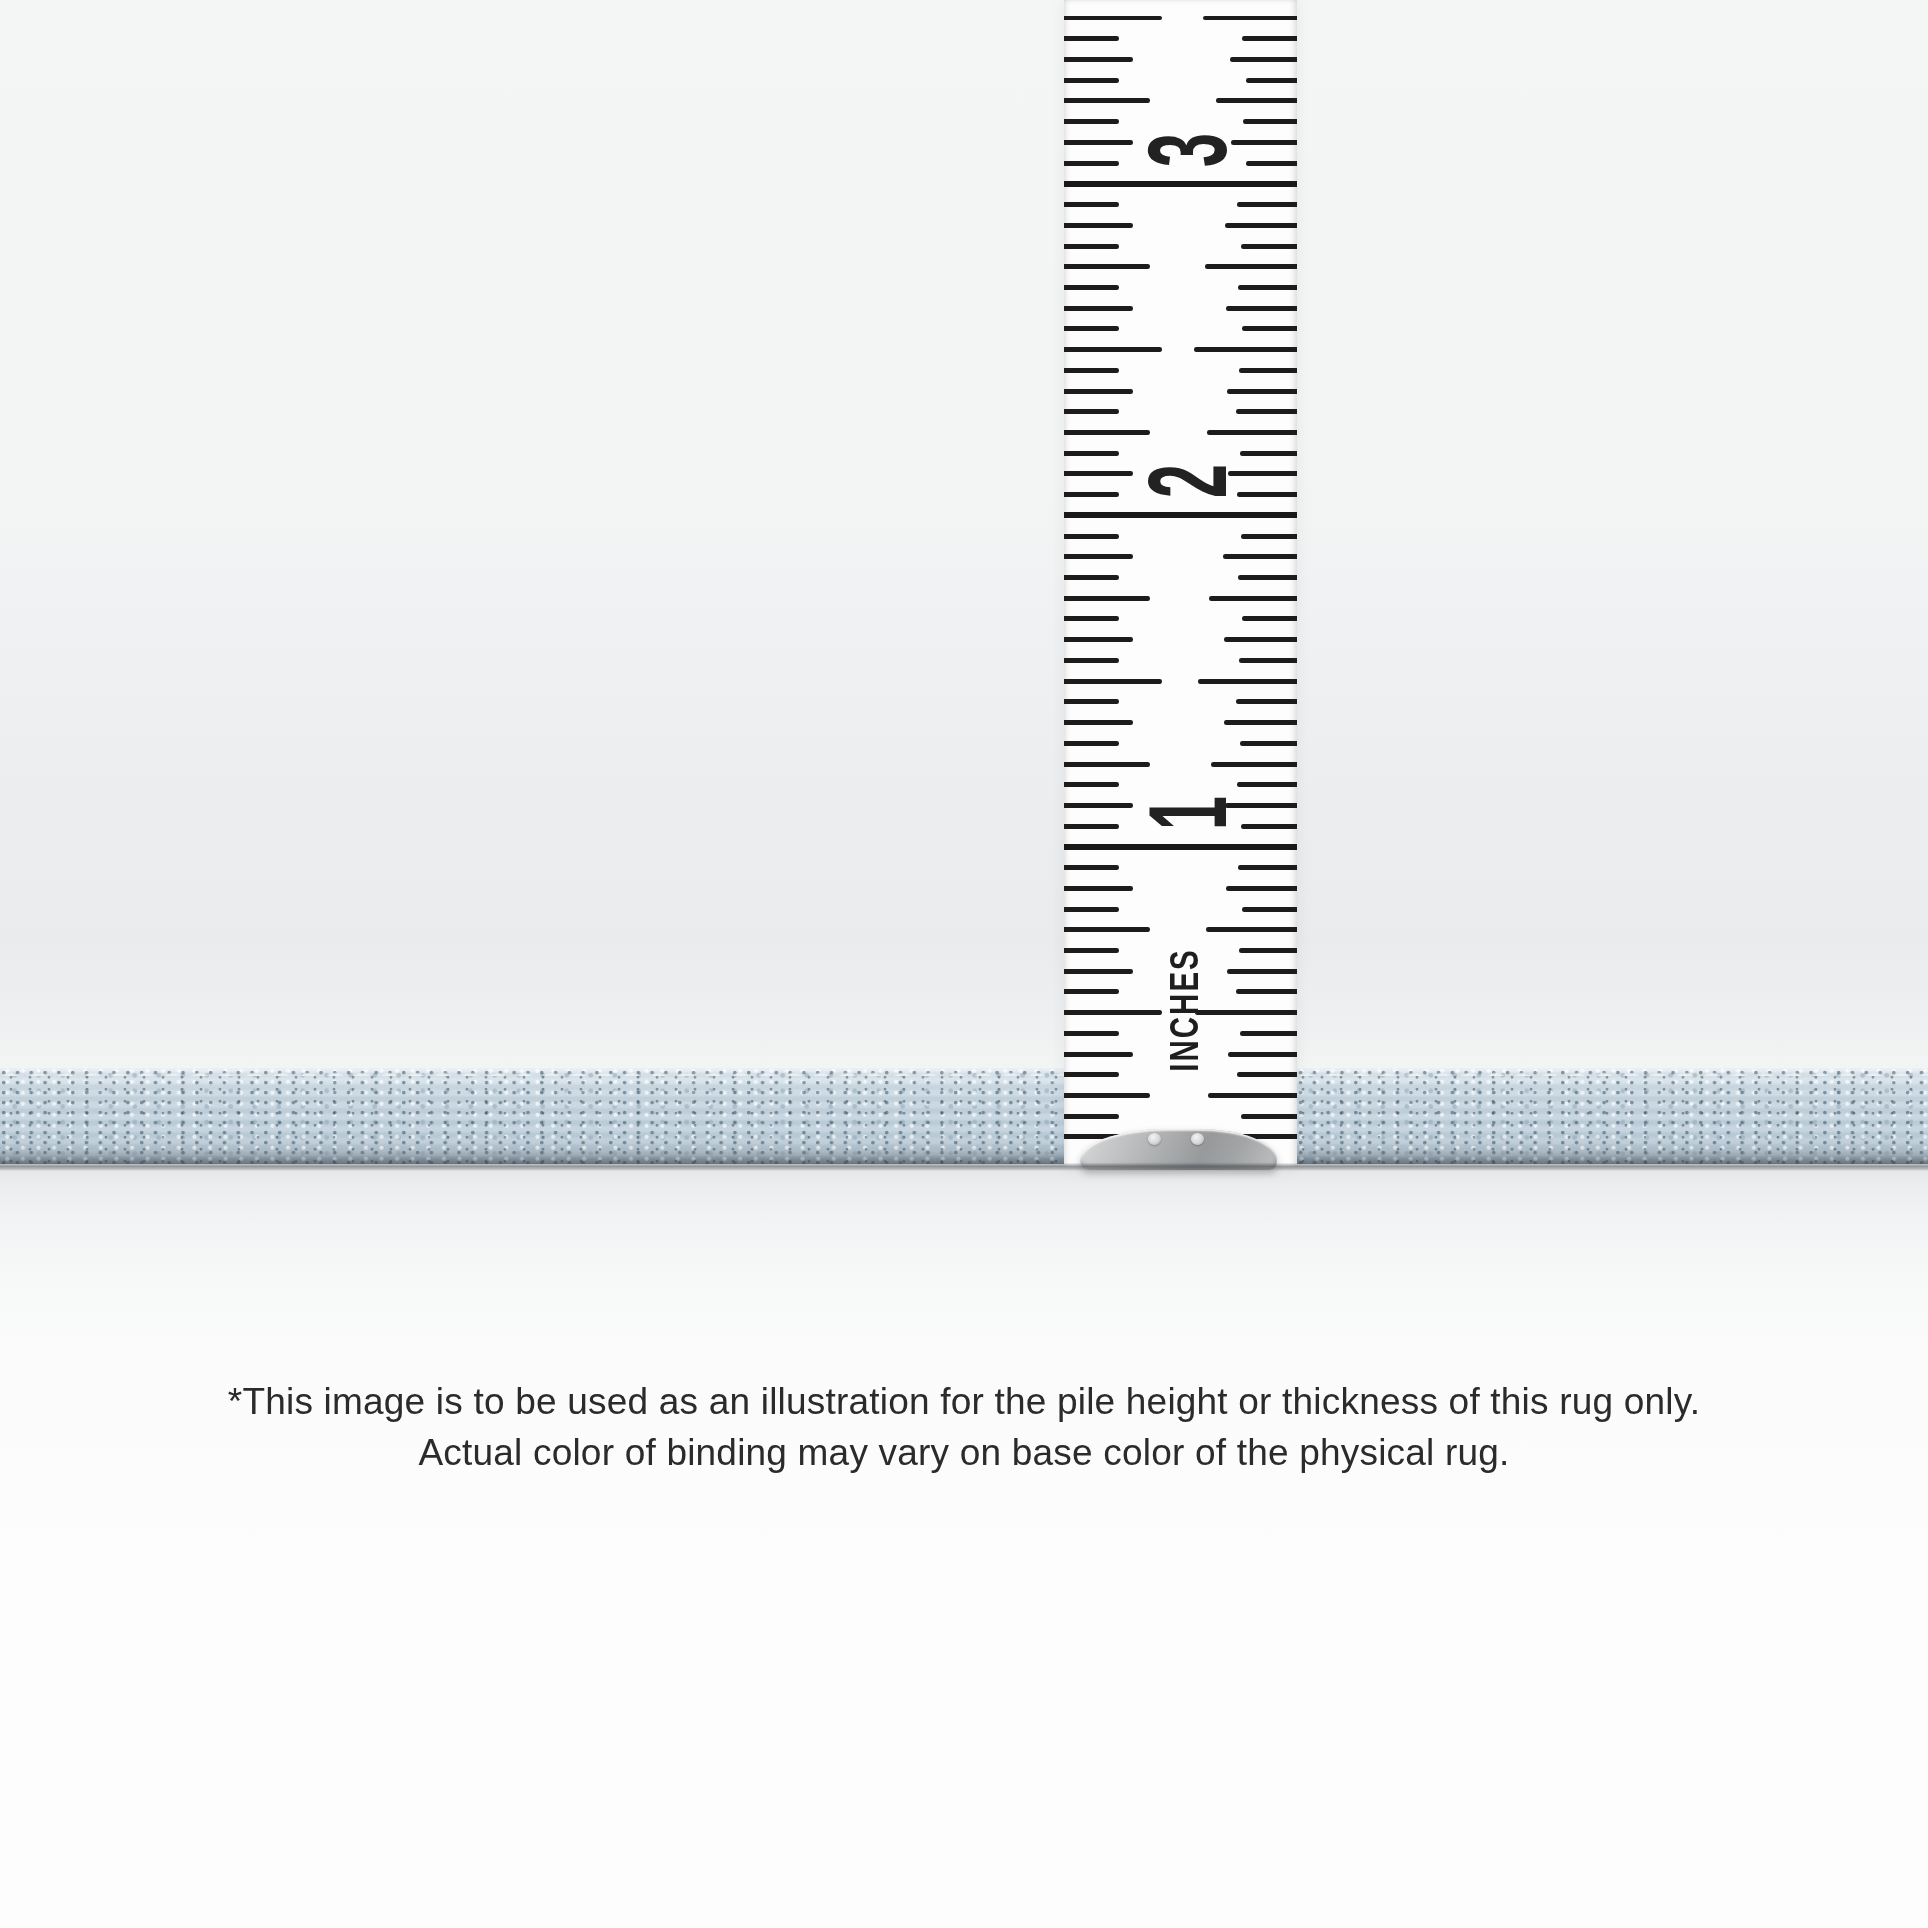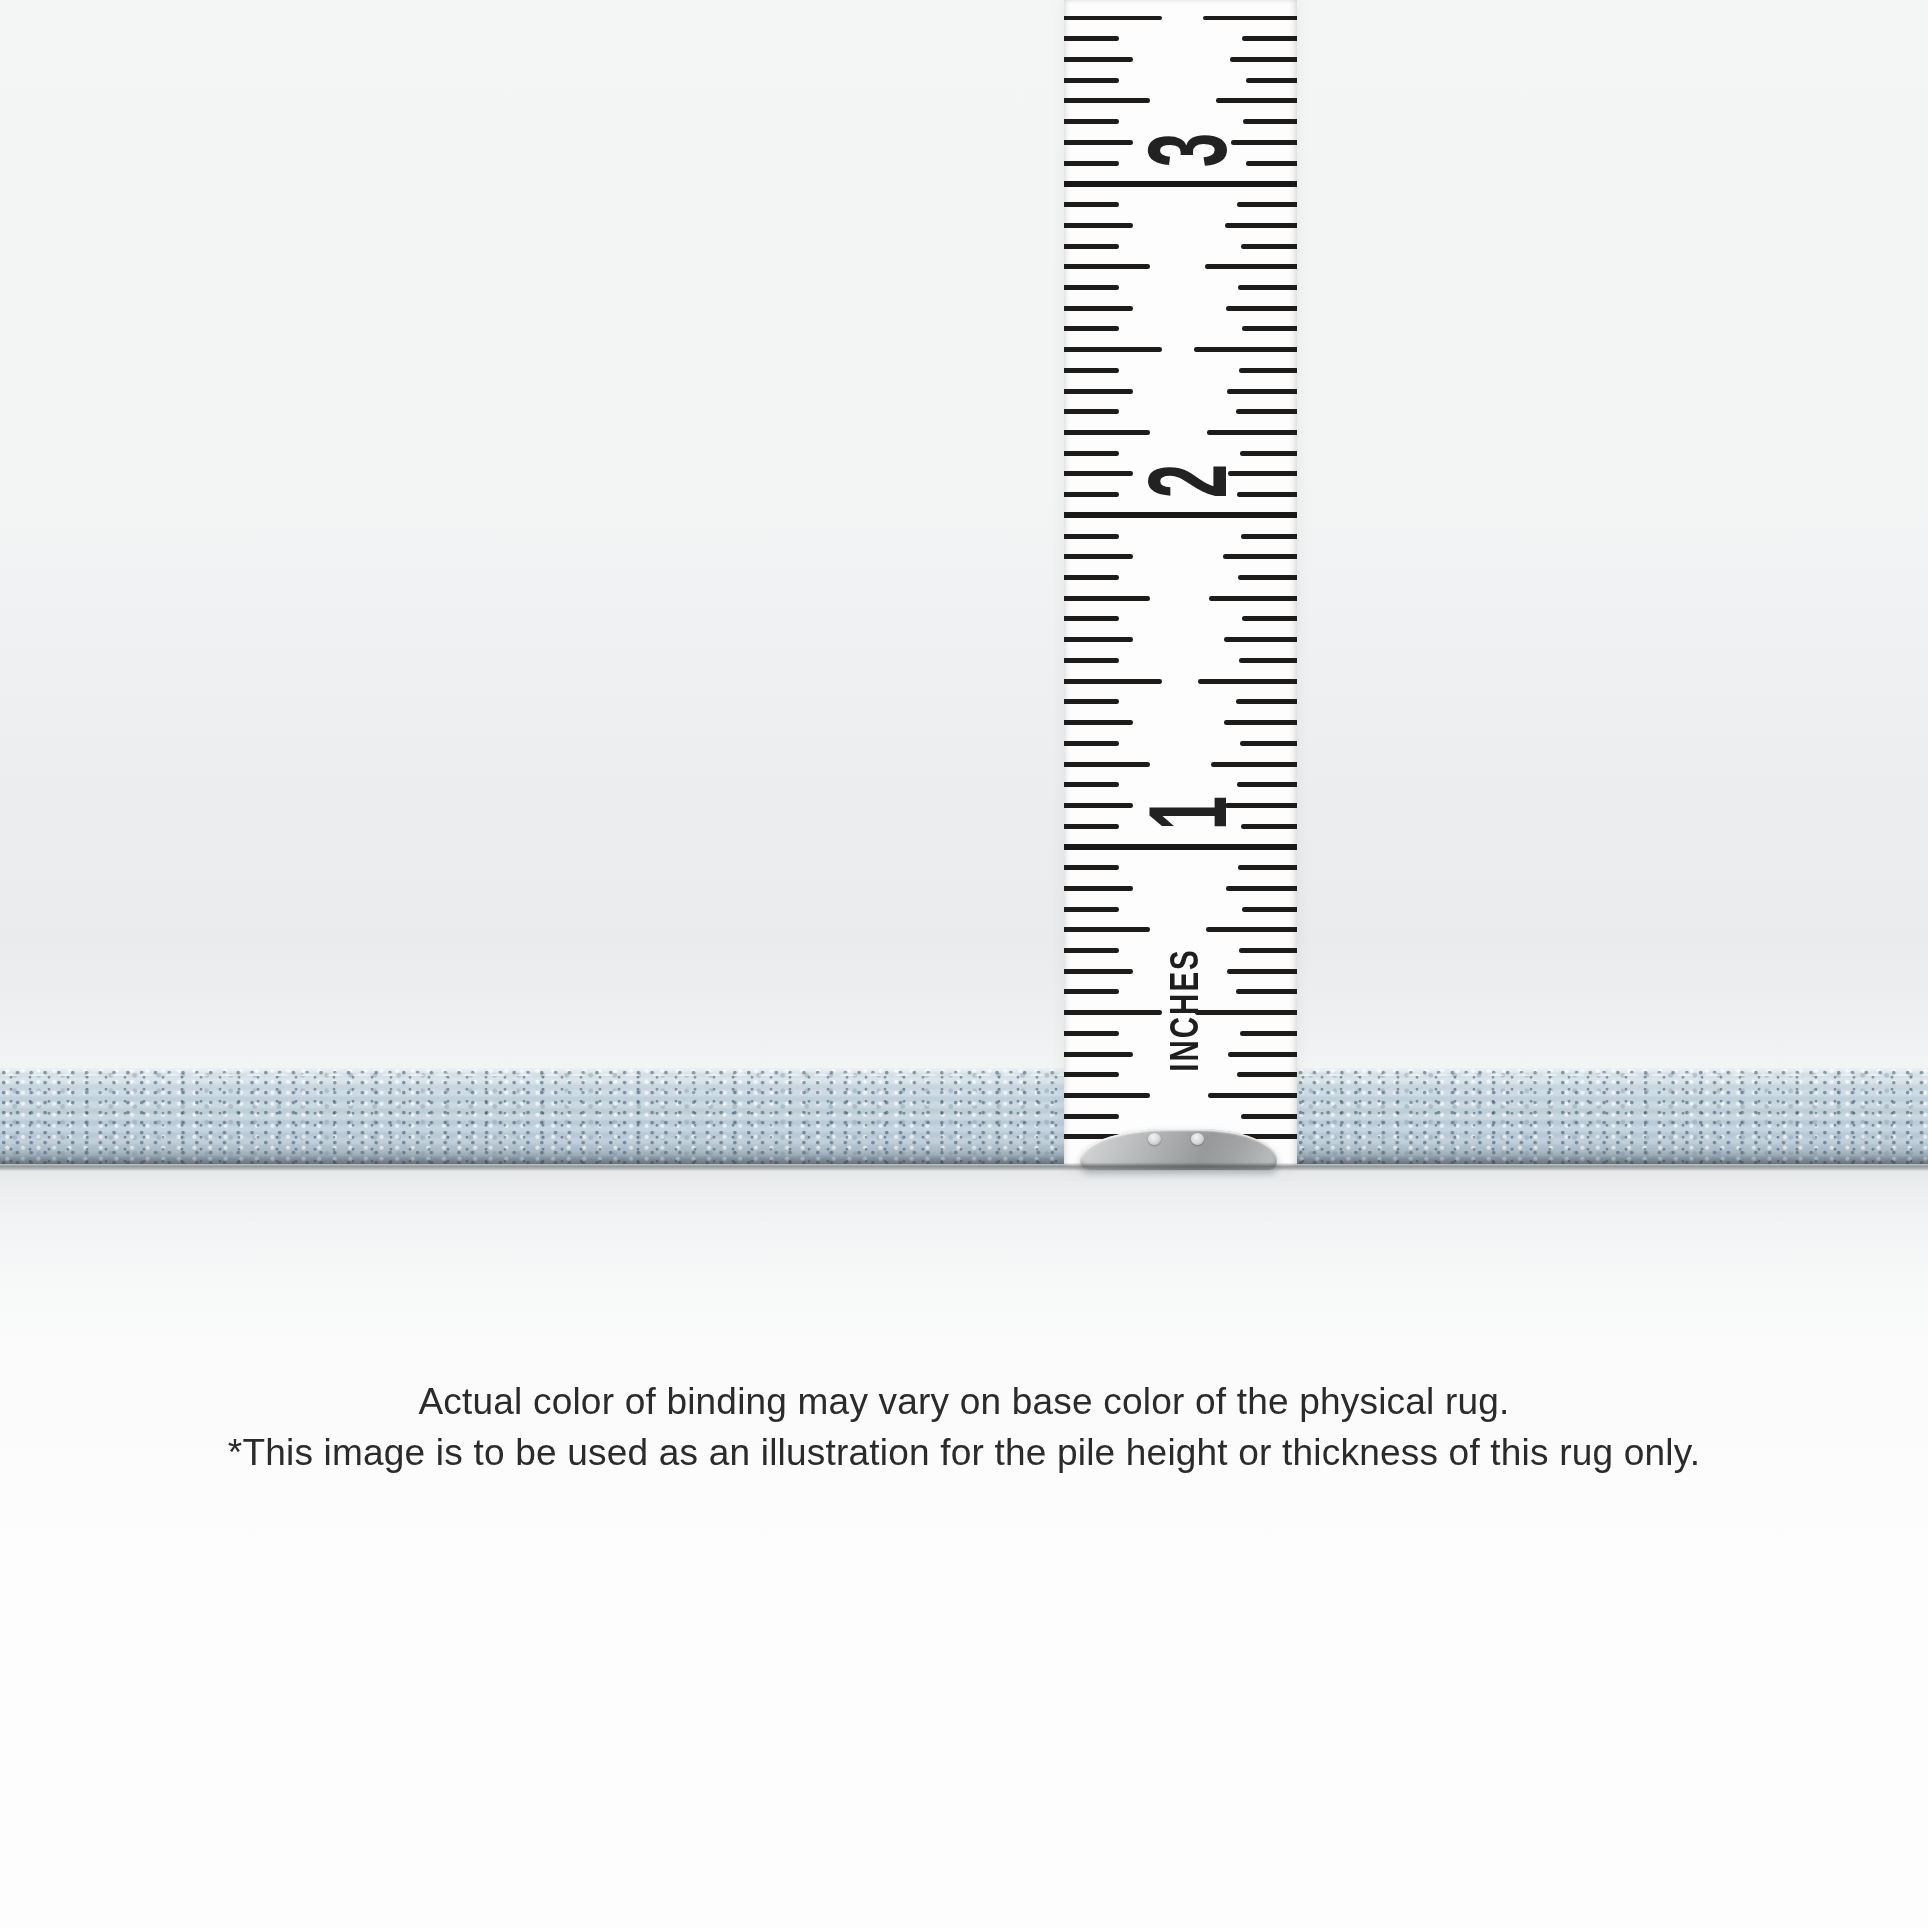--- a/index.html
+++ b/index.html
@@ -221,18 +221,18 @@
         <span class="ruler-digit" style="left: 124px; top: 813px;">1</span>
       </div>
     <span class="ruler-unit" id="unitLabel" style="left: 120px; top: 1010px;">INCHES</span>
     <div class="clip">
       <span class="rivet r1"></span>
       <span class="rivet r2"></span>
     </div>
   </div>
 
   <div class="caption">
+    <p>*This image is to be used as an illustration for the pile height or thickness of this rug only.</p>
     <p>Actual color of binding may vary on base color of the physical rug.</p>
-    <p>*This image is to be used as an illustration for the pile height or thickness of this rug only.</p>
   </div>
 
 </div>
 
 
 </body></html>

